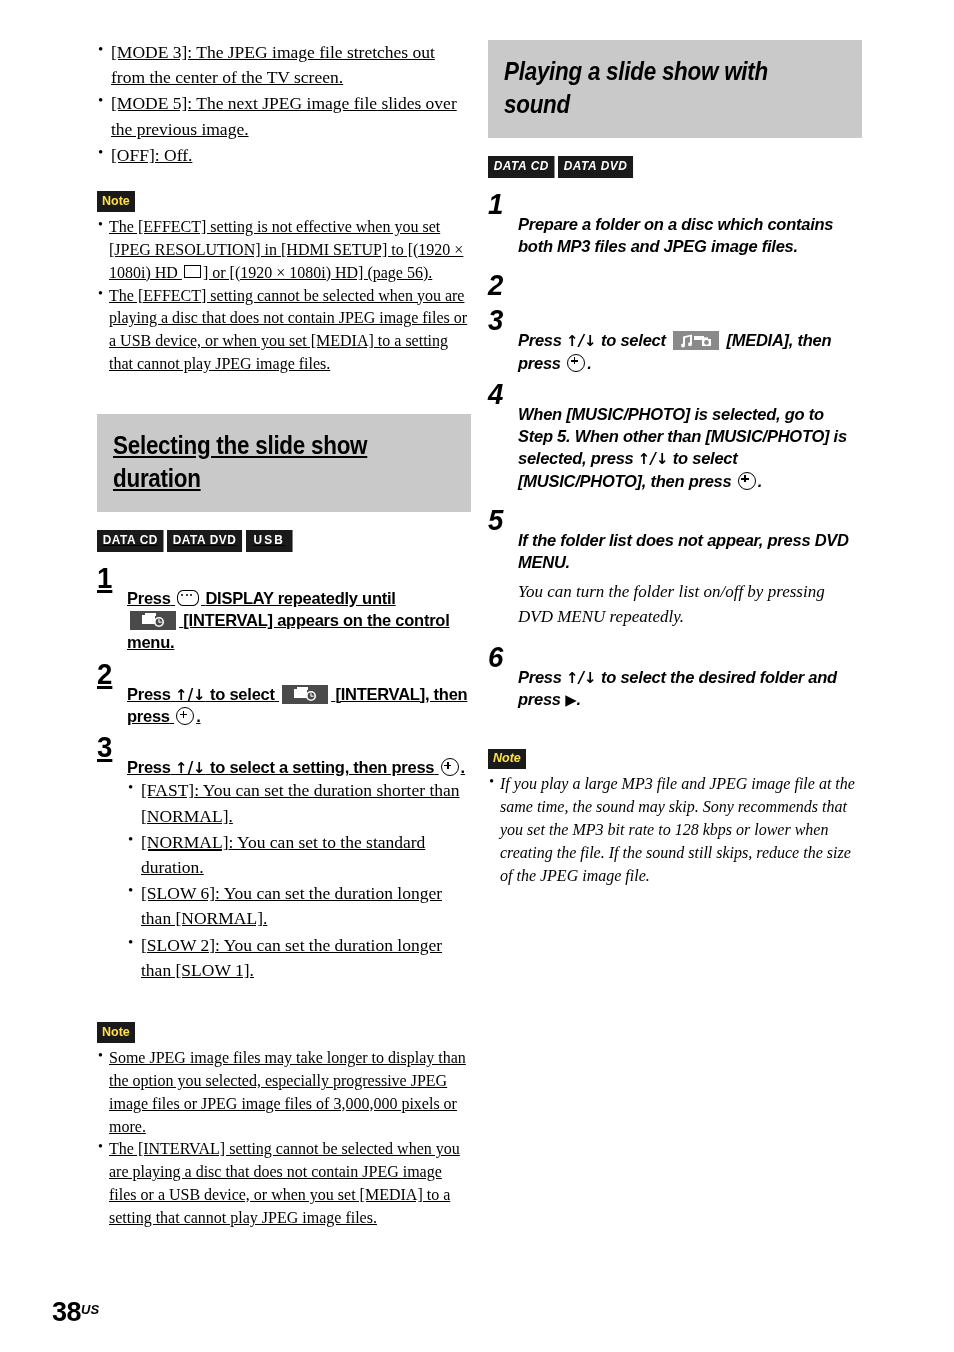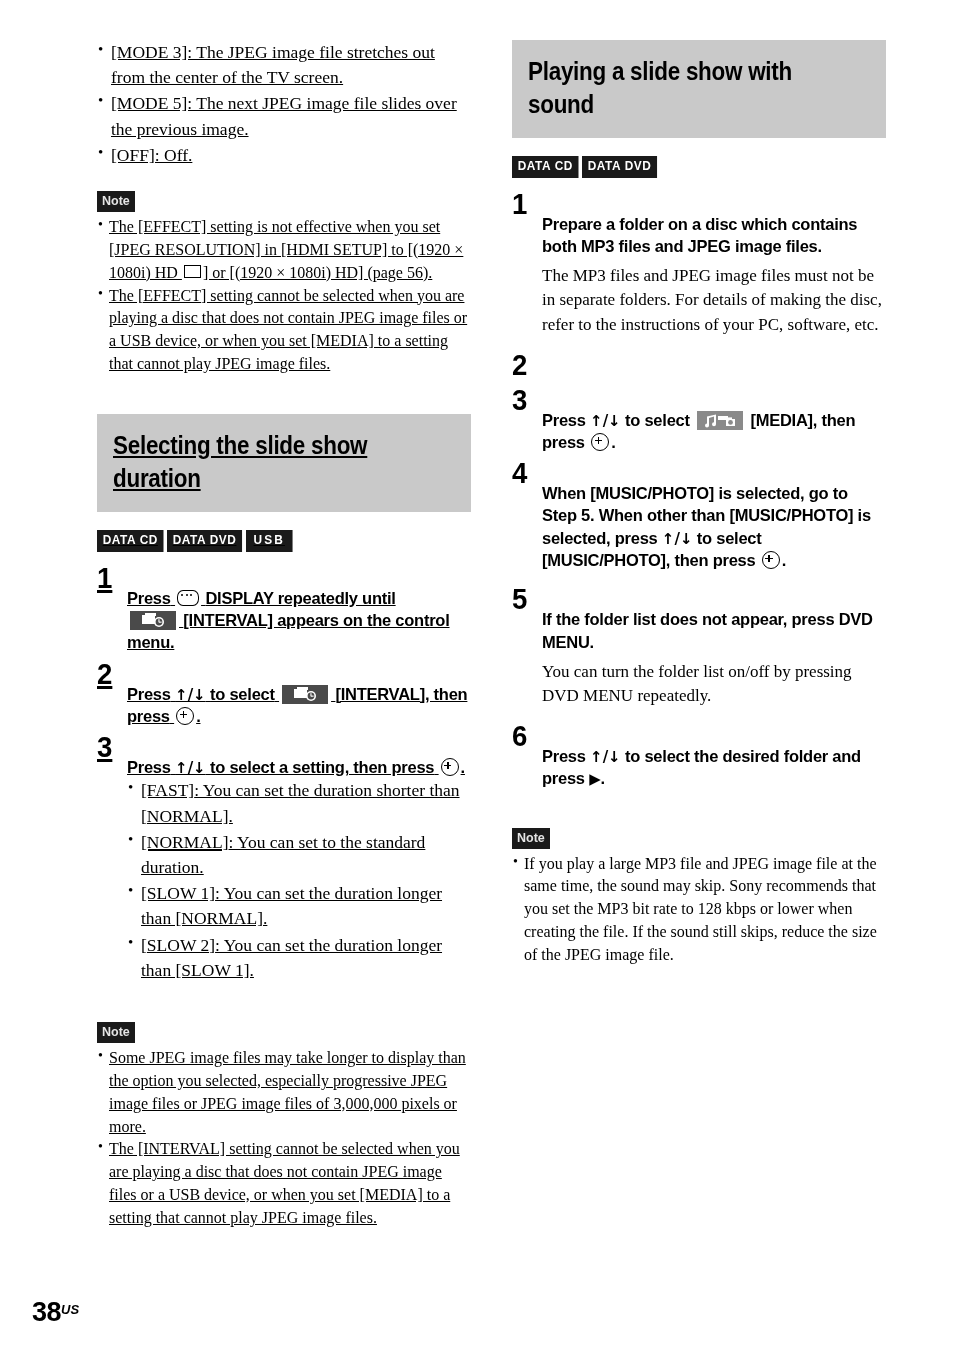--- a/index.html
+++ b/index.html
@@ -22,21 +22,21 @@
     width: 954px;
     height: 1352px;
   }
 
   .col {
     position: absolute;
     top: 40px;
     width: 374px;
   }
   .col-left  { left: 97px; text-decoration: underline; }
-  .col-right { left: 512px; }
+  .col-right { left: 488px; font-style: italic; }
 
   
   .section-head {
     background: #c9c9c9;
     padding: 15px 16px 17px 16px;
     margin-bottom: 18px;
   }
   .section-head h2 {
     margin: 0;
     font-family: "Liberation Sans", sans-serif;
@@ -137,21 +137,21 @@
 
   .top-list { margin-left: 32px; }
   .top-list > li { padding-left: 16px; }
 
   .underline { text-decoration: underline; text-underline-offset: 2px; }
 
   
   .note-tag {
     display: inline-block;
     background: #1a1a1a;
-    color: #e5e5e5;
+    color: #fde047;
     font-family: "Liberation Sans", sans-serif;
     font-weight: bold;
     font-size: 12.5px;
     line-height: 1;
     padding: 3.5px 5px 4.5px 5px;
     margin-bottom: 4px;
   }
   .note-block ul.blist > li {
     font-size: 16px;
     line-height: 1.43;
@@ -236,21 +236,21 @@
   .ic-box {
     width: 15px; height: 11px;
     border: 1.4px solid #000;
     vertical-align: 0px;
     margin: 0 2px;
   }
 
   
   .folio {
     position: absolute;
-    left: 32px;
+    left: 52px;
     bottom: 26px;
     font-family: "Liberation Sans", sans-serif;
     font-weight: bold;
     font-size: 27px;
     line-height: 1;
     letter-spacing: -0.5px;
   }
   .folio sup {
     font-size: 13px;
     font-style: italic;
@@ -329,21 +329,21 @@
     </div>
 
     <div class="step">
       <div class="step-num">3</div>
       <div class="step-body">
         <div class="step-title"><span>Press</span> <span class="ic-arrows">↑/↓</span> <span>to select a setting, then press</span> <span class="ic ic-enter"></span><span>.</span></div>
 
         <ul class="blist indent-list">
           <li><span>[FAST]</span><span>: You can set the duration shorter than [NORMAL].</span></li>
           <li><span class="underline">[NORMAL]</span><span>: You can set to the standard duration.</span></li>
-          <li><span>[SLOW 1]</span><span>: You can set the duration longer than [NORMAL].</span></li>
+          <li><span>[SLOW 6]</span><span>: You can set the duration longer than [NORMAL].</span></li>
           <li><span>[SLOW 2]</span><span>: You can set the duration longer than [SLOW 1].</span></li>
         </ul>
       </div>
     </div>
 
     <div class="sp22"></div>
     <div class="sp12"></div>
 
     <div class="note-block">
       <span class="note-tag">Note</span>
@@ -363,21 +363,20 @@
 
     <div class="badges">
       <span class="badge">DATA CD</span>
       <span class="badge">DATA DVD</span>
     </div>
 
     <div class="step">
       <div class="step-num">1</div>
       <div class="step-body">
         <div class="step-title">Prepare a folder on a disc which contains both MP3 files and JPEG image files.</div>
-        <div class="step-desc">The MP3 files and JPEG image files must not be in separate folders. For details of making the disc, refer to the instructions of your PC, software, etc.</div>
       </div>
     </div>
 
     <div class="sp8"></div>
 
     <div class="step">
       <div class="step-num">2</div>
     </div>
 
     <div class="step">

